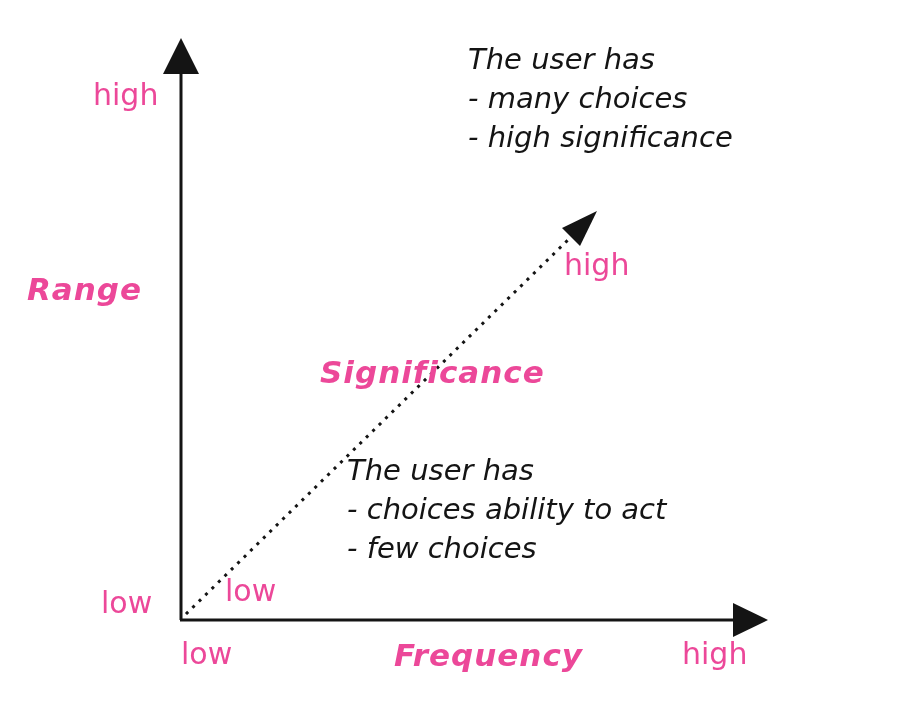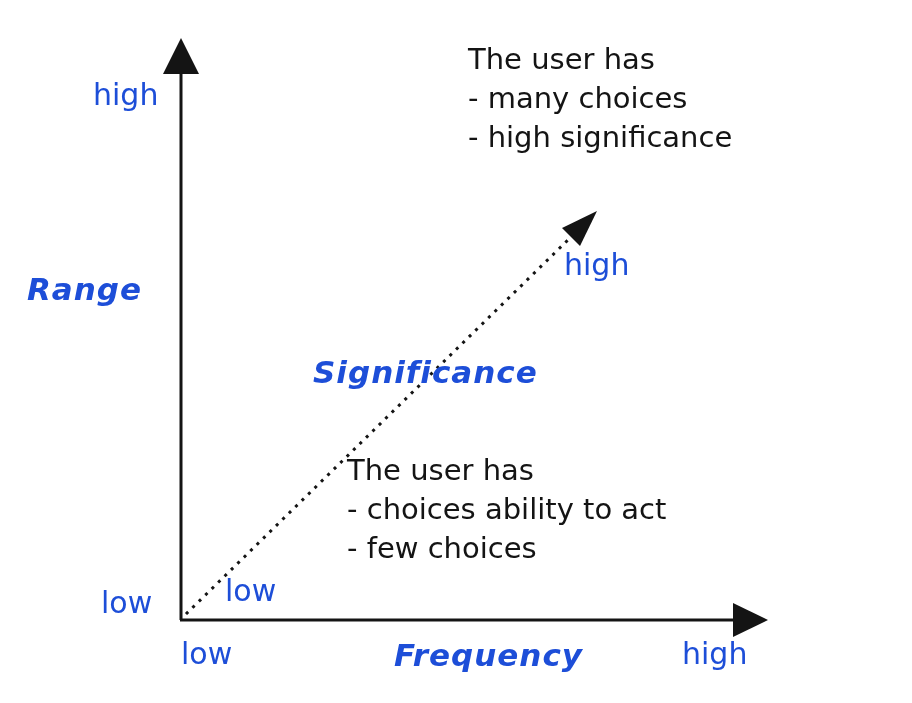--- a/index.html
+++ b/index.html
@@ -21,34 +21,35 @@
     left: 0;
     top: 0;
     width: 912px;
     height: 703px;
   }
   .lbl {
     position: absolute;
     font-size: 30px;
     line-height: 1;
     white-space: nowrap;
-    color: #1d4ed8;
+    color: #ec4899;
   }
   .lbl.bold {
     font-weight: bold;
     font-size: 31px;
     letter-spacing: 1px;
     font-style: italic;
   }
   .note {
     position: absolute;
     font-size: 29px;
     line-height: 39px;
     white-space: nowrap;
     color: #141414;
+    font-style: italic;
   }
   .note div { height: 39px; }
 </style>
 </head>
 <body>
 
 <div id="canvas">
 
   <svg id="axes-svg" viewBox="0 0 912 703" xmlns="http://www.w3.org/2000/svg">
 
@@ -63,21 +64,21 @@
   </svg>
 
   <div class="lbl" style="left:93px; top:80px;">high</div>
   <div class="lbl bold" style="left:27px; top:274px;">Range</div>
   <div class="lbl" style="left:101px; top:588px;">low</div>
 
   <div class="lbl" style="left:181px; top:639px;">low</div>
   <div class="lbl bold" style="left:394px; top:640px;">Frequency</div>
   <div class="lbl" style="left:682px; top:639px;">high</div>
 
-  <div class="lbl bold" style="left:313px; top:357px;">Significance</div>
+  <div class="lbl bold" style="left:320px; top:357px;">Significance</div>
   <div class="lbl" style="left:225px; top:576px;">low</div>
   <div class="lbl" style="left:564px; top:250px;">high</div>
 
   <div class="note" style="left:468px; top:40px;">
     <div>The user has</div>
     <div>- many choices</div>
     <div>- high significance</div>
   </div>
 
   <div class="note" style="left:347px; top:451px;">

